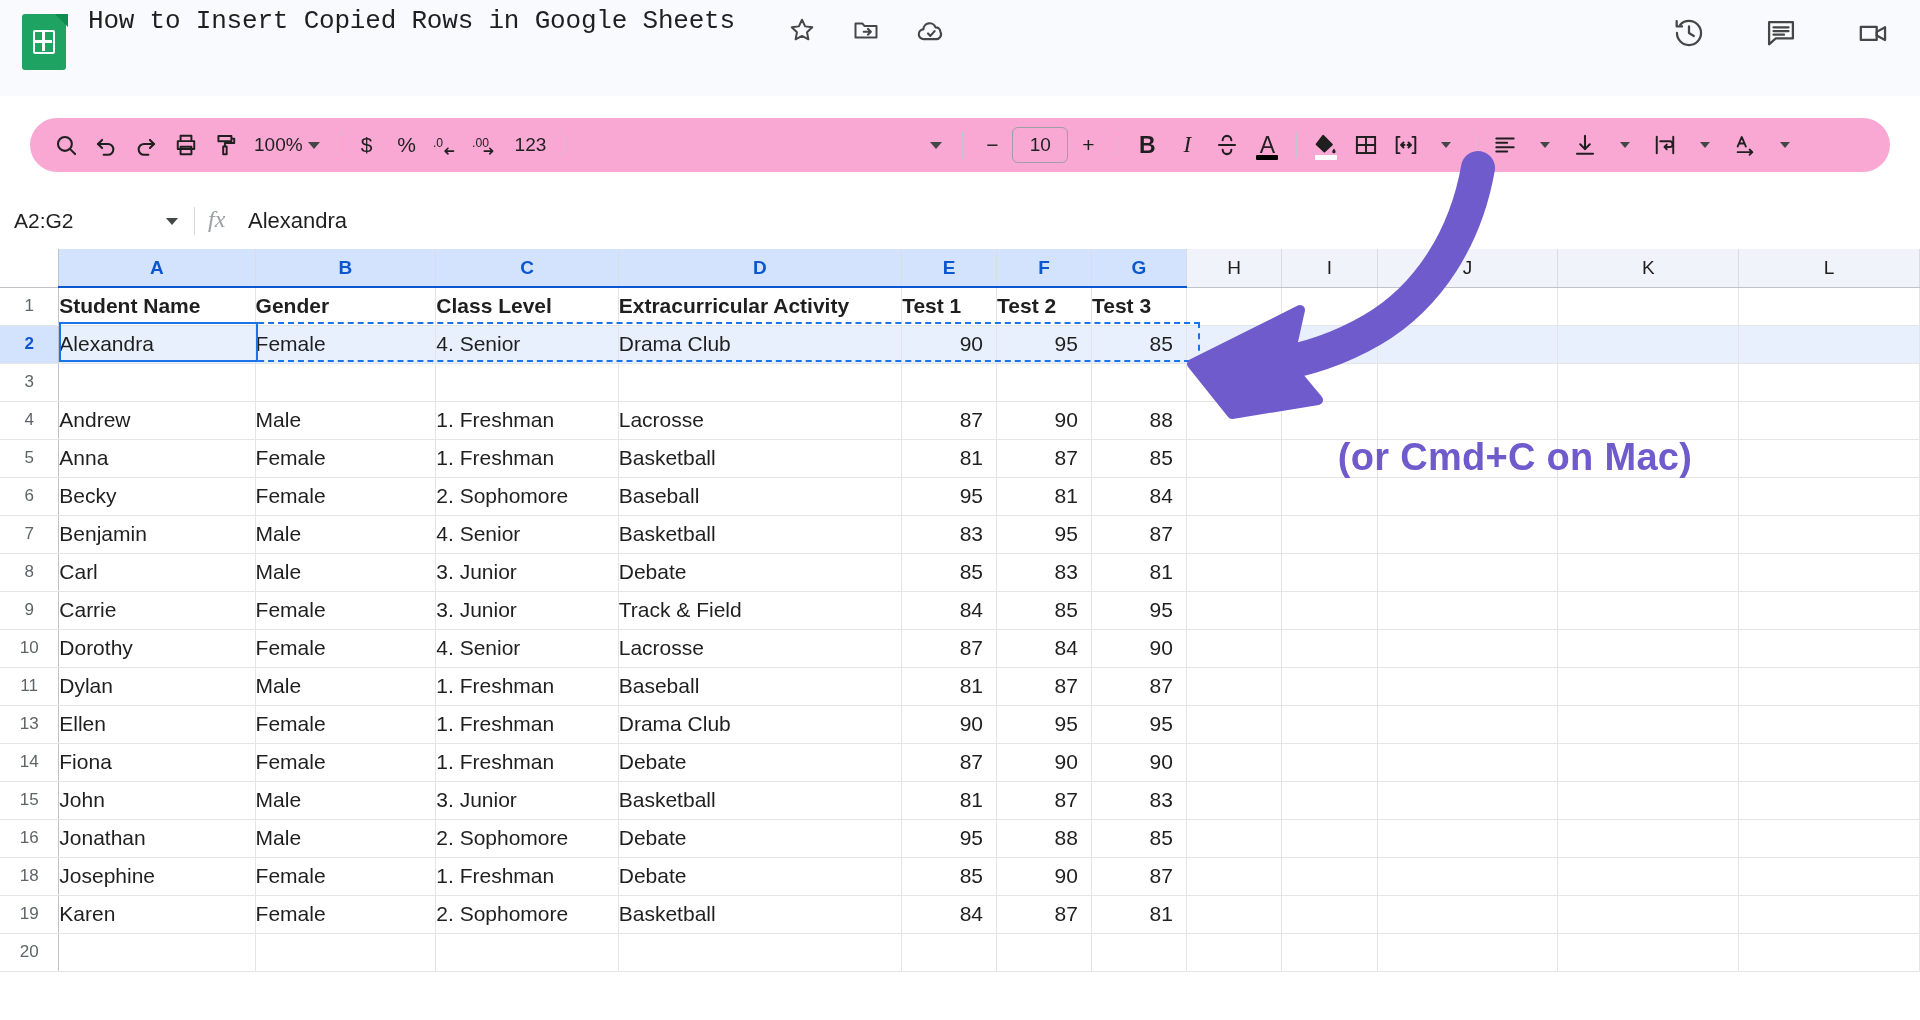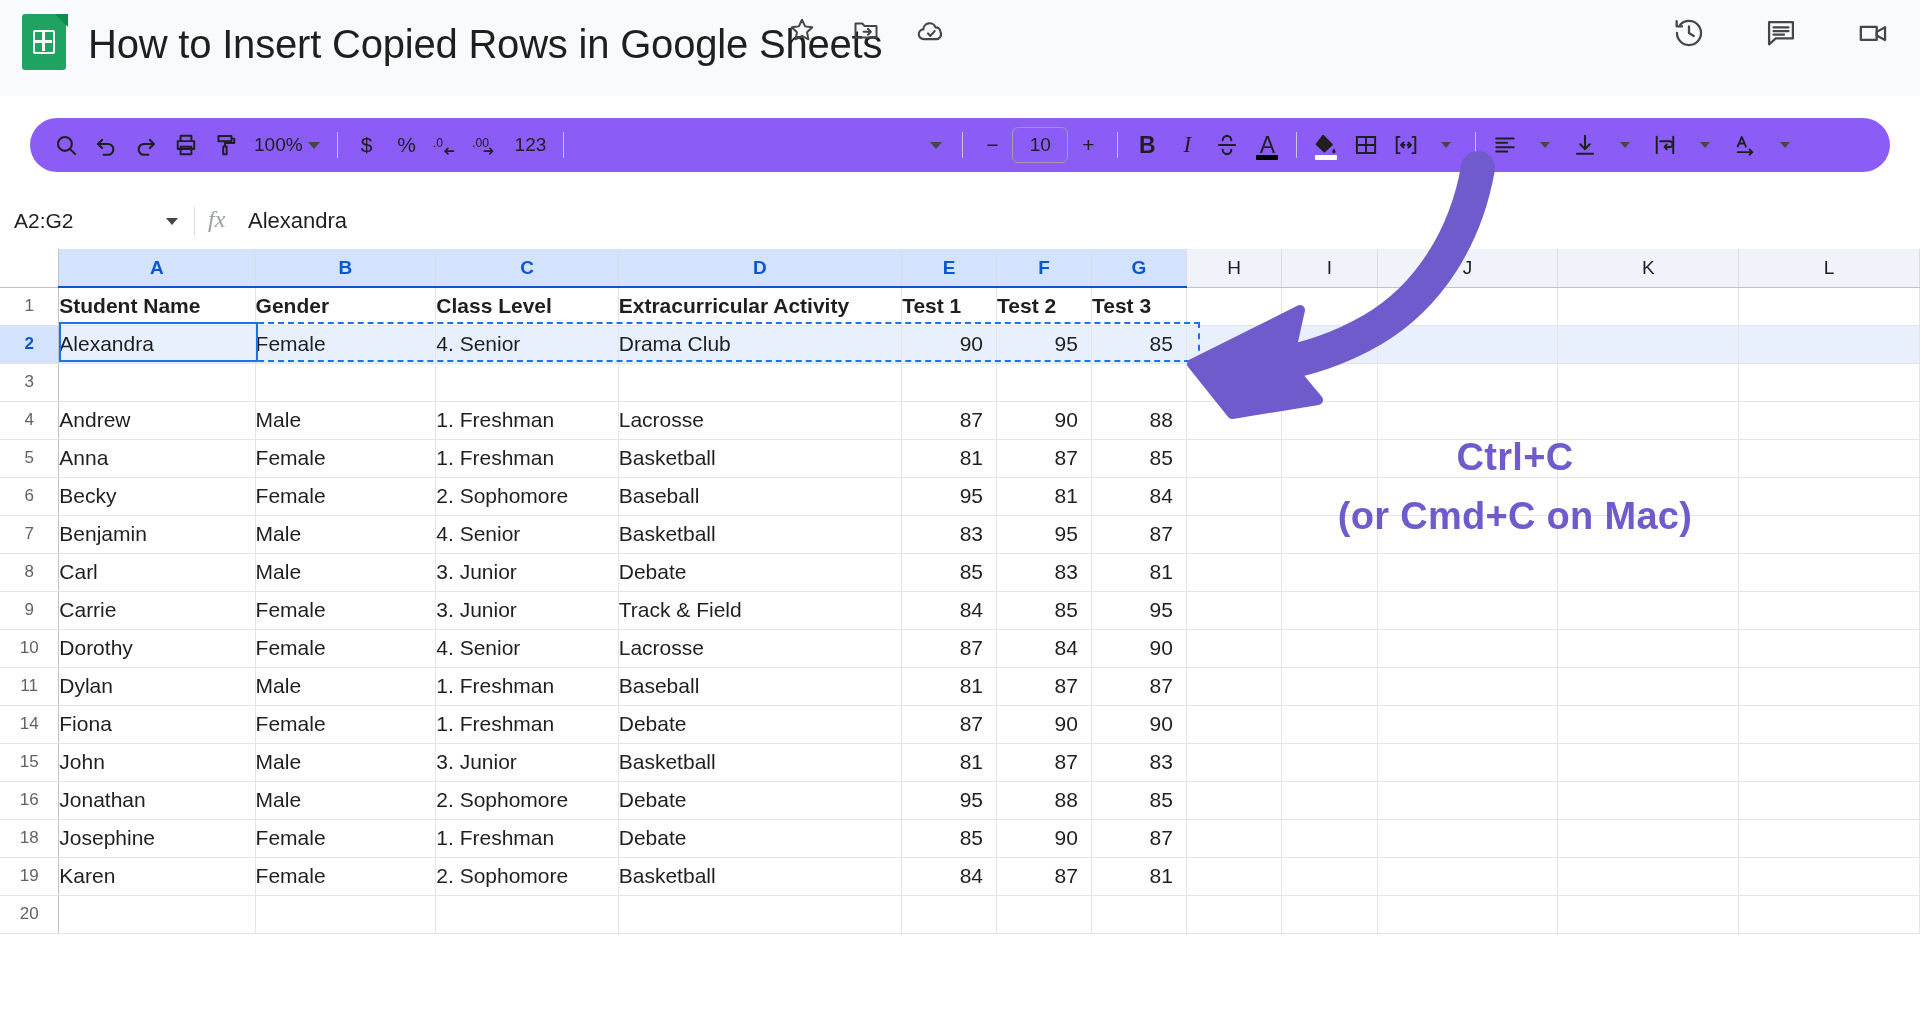--- a/index.html
+++ b/index.html
@@ -26,37 +26,37 @@
     position: absolute; left: 11px; top: 20px; width: 22px; height: 24px;
     border: 2.5px solid #fff; border-radius: 2px;
   }
   .doc-logo .grid-ico:before {
     content: ""; position: absolute; left: 0; top: 8px; width: 17px; height: 2.5px; background: #fff;
   }
   .doc-logo .grid-ico:after {
     content: ""; position: absolute; left: 7px; top: 0; width: 2.5px; height: 19px; background: #fff;
   }
   .doc-title {
-    position: absolute; left: 88px; top: 22px;
-    font-size: 40px; color: #1f1f1f; letter-spacing: -0.2px; white-space: nowrap;
+    position: absolute; left: 88px; top: 6px;
+    font-size: 26px; color: #1f1f1f; letter-spacing: -0.2px; white-space: nowrap; font-family: Liberation Mono, monospace;
   }
   .title-icons { position: absolute; left: 788px; top: 16px; display: flex; gap: 36px; align-items: center; }
   .title-icons .ti { width: 28px; height: 28px; color: #444746; cursor: pointer; }
   .menubar { position: absolute; left: 88px; top: 48px; display: flex; gap: 0; }
   .menu-item {
     font-size: 20px; color: #1f1f1f; padding: 4px 13px; border-radius: 5px; cursor: pointer;
     white-space: nowrap;
   }
   .tr-icons { position: absolute; right: 30px; top: 16px; display: flex; gap: 58px; align-items: center; }
   .tr-icons .ti { width: 34px; height: 34px; color: #444746; cursor: pointer; }
 
   
   .toolbar {
     position: absolute; top: 118px; left: 30px; width: 1860px; height: 54px;
-    background: #8b5cf6; border-radius: 27px; display: flex; align-items: center; padding: 0 16px;
+    background: #f9a8d4; border-radius: 27px; display: flex; align-items: center; padding: 0 16px;
   }
   .tb { display: flex; align-items: center; justify-content: center; height: 40px; min-width: 40px;
         border-radius: 6px; cursor: pointer; color: #1f1f1f; }
   .tb svg { display: block; }
   .tb-sep { width: 1px; height: 26px; background: #c3c8d0; margin: 0 9px; flex: none; }
   .tb-zoom { font-size: 19px; padding: 0 8px; color: #1f1f1f; }
   .caret { width: 0; height: 0; border-left: 6px solid transparent; border-right: 6px solid transparent;
            border-top: 7px solid #444746; margin-left: 5px; }
   .caret-sm { width: 0; height: 0; border-left: 5px solid transparent; border-right: 5px solid transparent;
            border-top: 6px solid #444746; }
@@ -538,20 +538,35 @@
             <td class="cell num" style="width: 96px;">81</td>
             <td class="cell num" style="width: 96px;">87</td>
             <td class="cell num" style="width: 96px;">87</td>
             <td class="cell" style="width: 98px;"></td>
             <td class="cell" style="width: 98px;"></td>
             <td class="cell" style="width: 186px;"></td>
             <td class="cell" style="width: 186px;"></td>
             <td class="cell" style="width: 186px;"></td>
           </tr>
           <tr>
+            <td class="rowhead">13</td>
+            <td class="cell" style="width: 198px;">Ellen</td>
+            <td class="cell" style="width: 184px;">Female</td>
+            <td class="cell" style="width: 184px;">1. Freshman</td>
+            <td class="cell" style="width: 285px;">Drama Club</td>
+            <td class="cell num" style="width: 96px;">90</td>
+            <td class="cell num" style="width: 96px;">95</td>
+            <td class="cell num" style="width: 96px;">95</td>
+            <td class="cell" style="width: 98px;"></td>
+            <td class="cell" style="width: 98px;"></td>
+            <td class="cell" style="width: 186px;"></td>
+            <td class="cell" style="width: 186px;"></td>
+            <td class="cell" style="width: 186px;"></td>
+          </tr>
+          <tr>
             <td class="rowhead">14</td>
             <td class="cell" style="width: 198px;">Fiona</td>
             <td class="cell" style="width: 184px;">Female</td>
             <td class="cell" style="width: 184px;">1. Freshman</td>
             <td class="cell" style="width: 285px;">Debate</td>
             <td class="cell num" style="width: 96px;">87</td>
             <td class="cell num" style="width: 96px;">90</td>
             <td class="cell num" style="width: 96px;">90</td>
             <td class="cell" style="width: 98px;"></td>
             <td class="cell" style="width: 98px;"></td>
@@ -645,17 +660,16 @@
   <svg class="anno-svg" viewBox="0 0 1920 1020">
     <g>
       <path d="M1478 168
                C 1466 236, 1430 296, 1372 330
                C 1334 352, 1296 362, 1266 366" fill="none" stroke="#6f5bcc" stroke-width="34" stroke-linecap="round"></path>
       <path d="M1192 364 L 1300 310 L 1288 364 L 1318 400 L 1232 414 Z" fill="#6f5bcc" stroke="#6f5bcc" stroke-width="10" stroke-linejoin="round"></path>
     </g>
   </svg>
 
   <div class="anno-text" style="left:1280px; top:428px; width:470px;">
-    <div>Ctrl+C</div>
     <div>(or Cmd+C on Mac)</div>
   </div>
 
 </div>
 
 </body></html>

